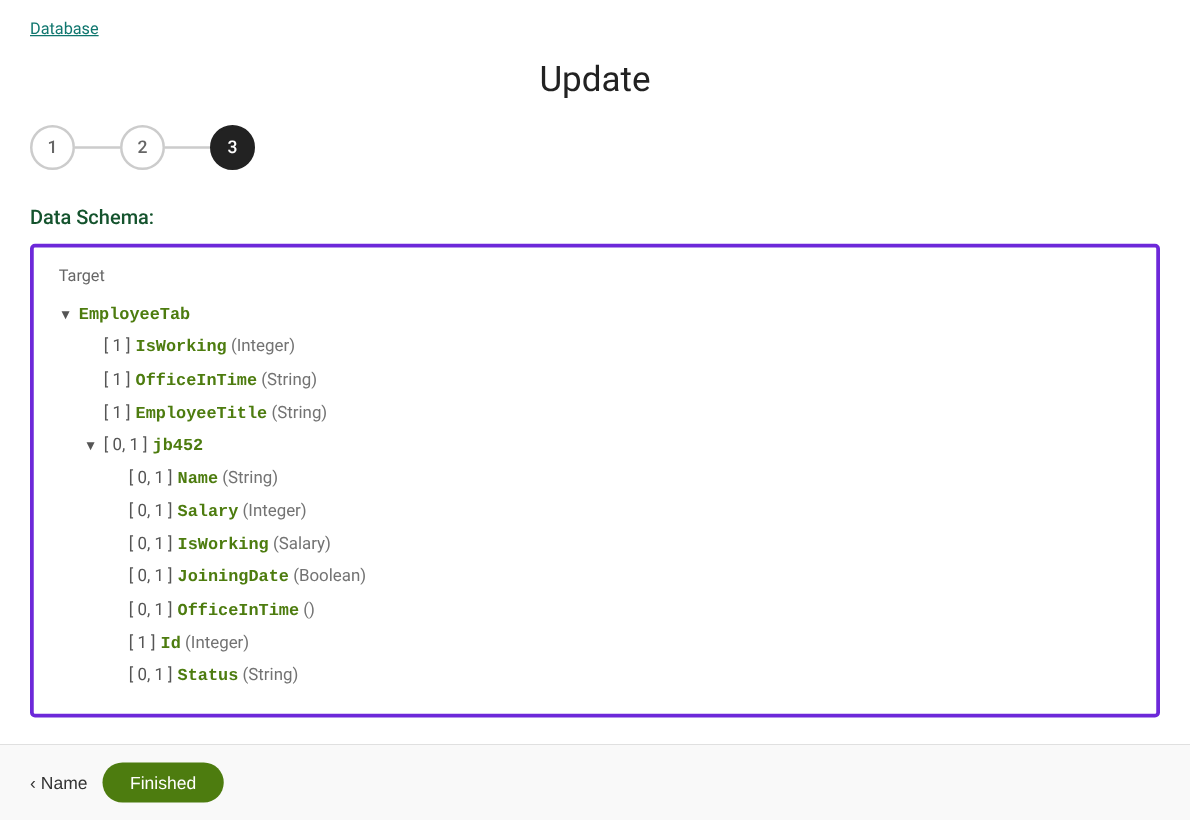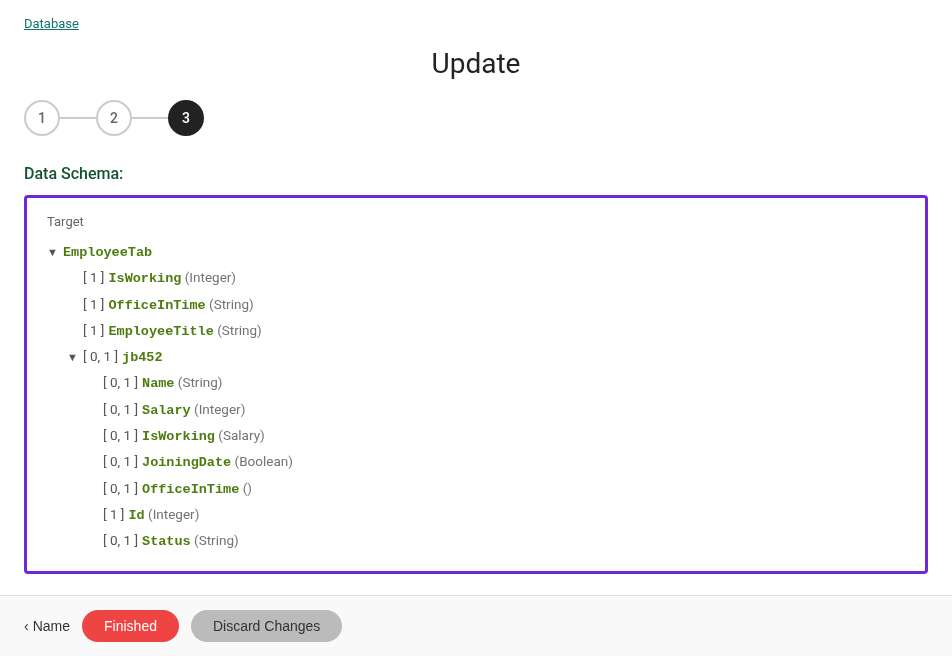--- a/index.html
+++ b/index.html
@@ -156,21 +156,21 @@
       cursor: pointer;
       color: #333;
       font-size: 14px;
       display: flex;
       align-items: center;
       gap: 4px;
       padding: 0;
     }
 
     .btn-finished {
-      background: #ef4444;
+      background: #4d7c0f;
       color: #fff;
       border: none;
       border-radius: 20px;
       padding: 8px 22px;
       font-size: 14px;
       cursor: pointer;
       font-weight: 500;
     }
 
     .btn-discard {
@@ -296,14 +296,13 @@
   </div>
 
 </div>
 
 <div class="footer-bar">
   <button class="btn-back">
     <span>‹</span>
     <span>Name</span>
   </button>
   <button class="btn-finished">Finished</button>
-  <button class="btn-discard">Discard Changes</button>
 </div>
 
 </body></html>

